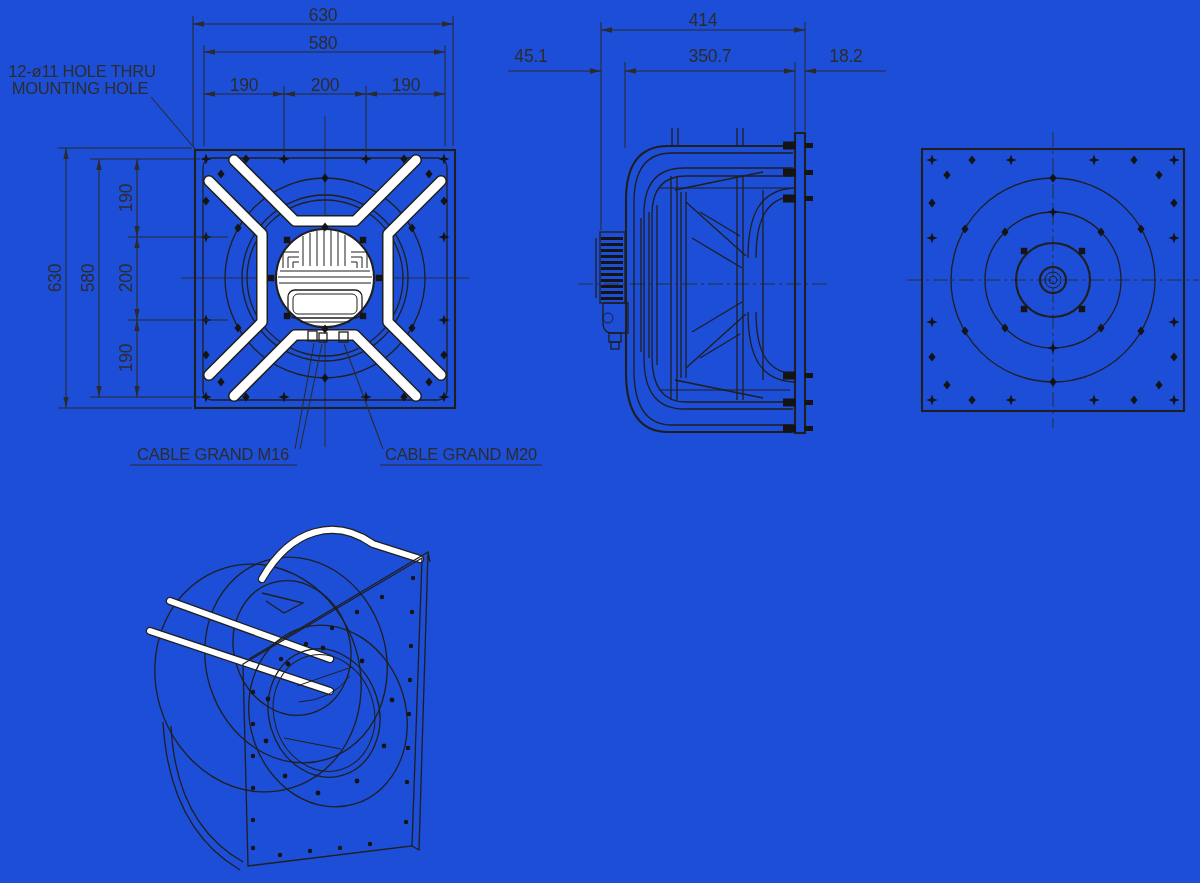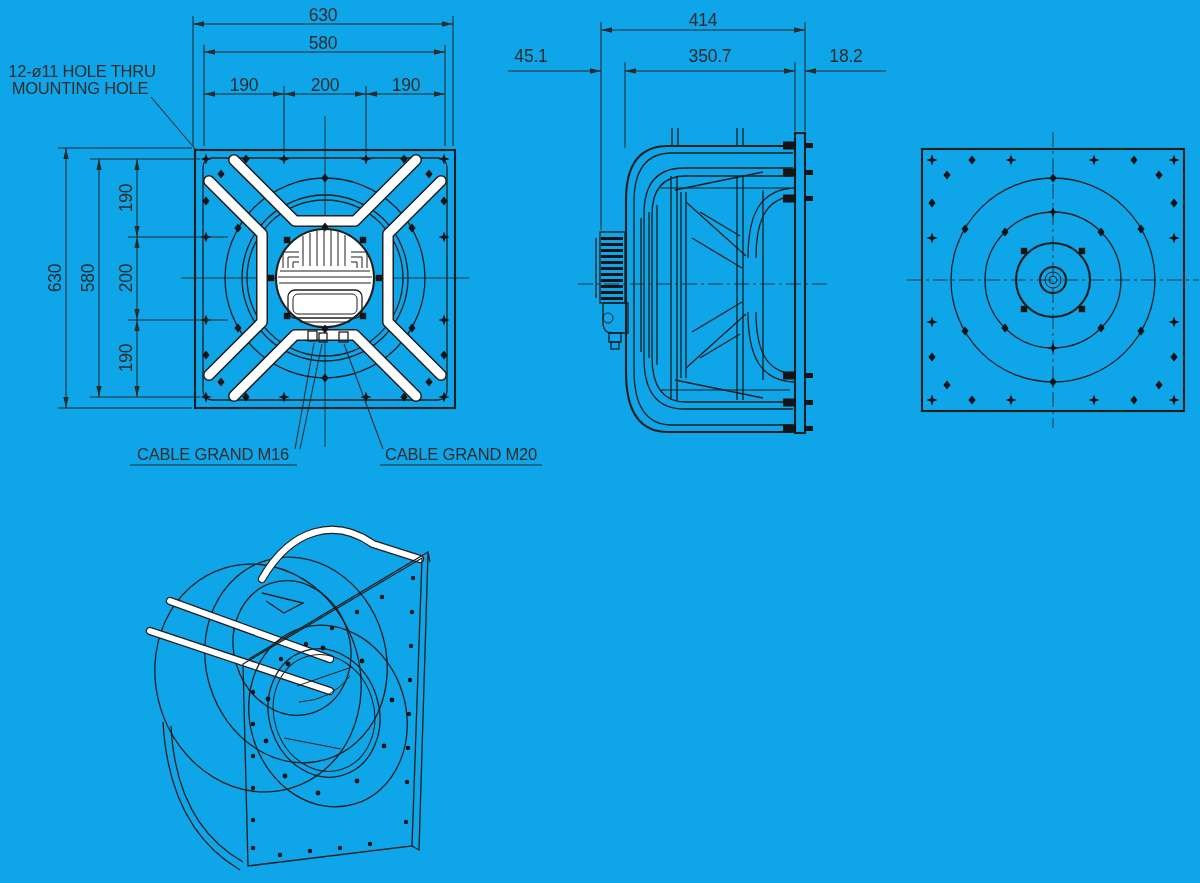--- a/index.html
+++ b/index.html
@@ -1,16 +1,16 @@
 <!DOCTYPE html>
 <html><head>
 <meta charset="utf-8">
 <style>
   html,body{margin:0;padding:0;background:#ffffff;}
-  .stage{position:relative;width:1200px;height:883px;background:#0ea5e9;overflow:hidden;
+  .stage{position:relative;width:1200px;height:883px;background:#1d4ed8;overflow:hidden;
          font-family:"Liberation Sans",sans-serif;}
   svg{position:absolute;left:0;top:0;}
   svg text{font-family:"Liberation Sans",sans-serif;font-size:17.5px;fill:#2c2c2c;
            letter-spacing:-0.2px;}
   .dimtxt{text-anchor:middle;}
   .lbltxt{text-anchor:middle;font-size:16.5px;}
   .ln{stroke:#1f1f1f;fill:none;stroke-width:1.3;}
   .ln2{stroke:#1f1f1f;fill:none;stroke-width:2.1;}
   .lnT{stroke:#1f1f1f;fill:none;stroke-width:1;}
   .dim{stroke:#2b2b2b;fill:none;stroke-width:1.05;}

